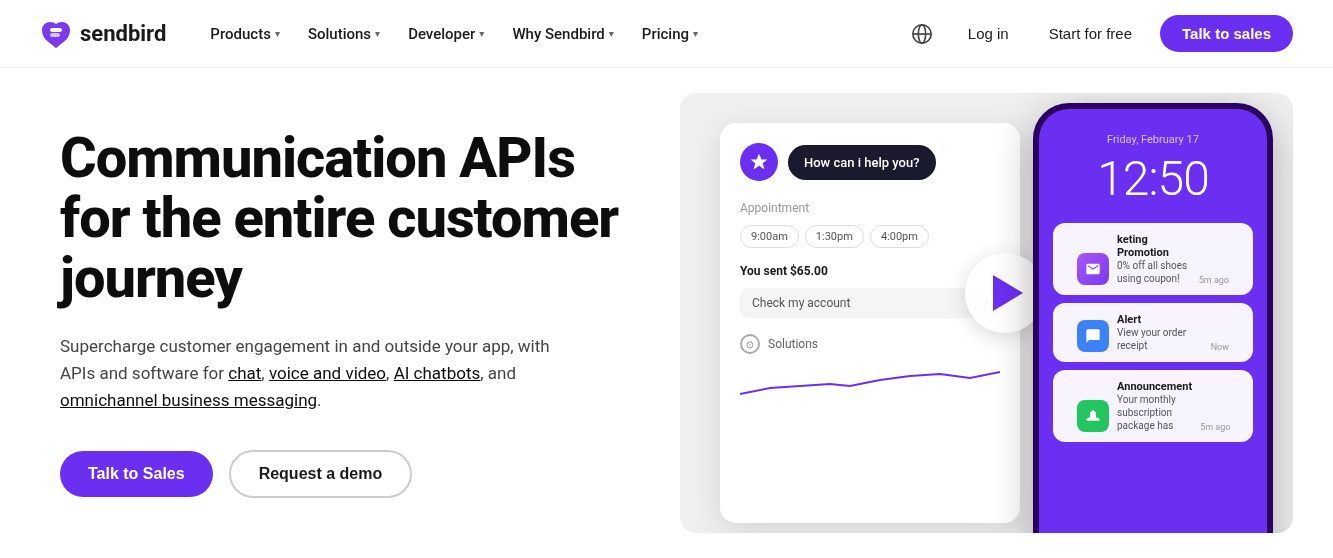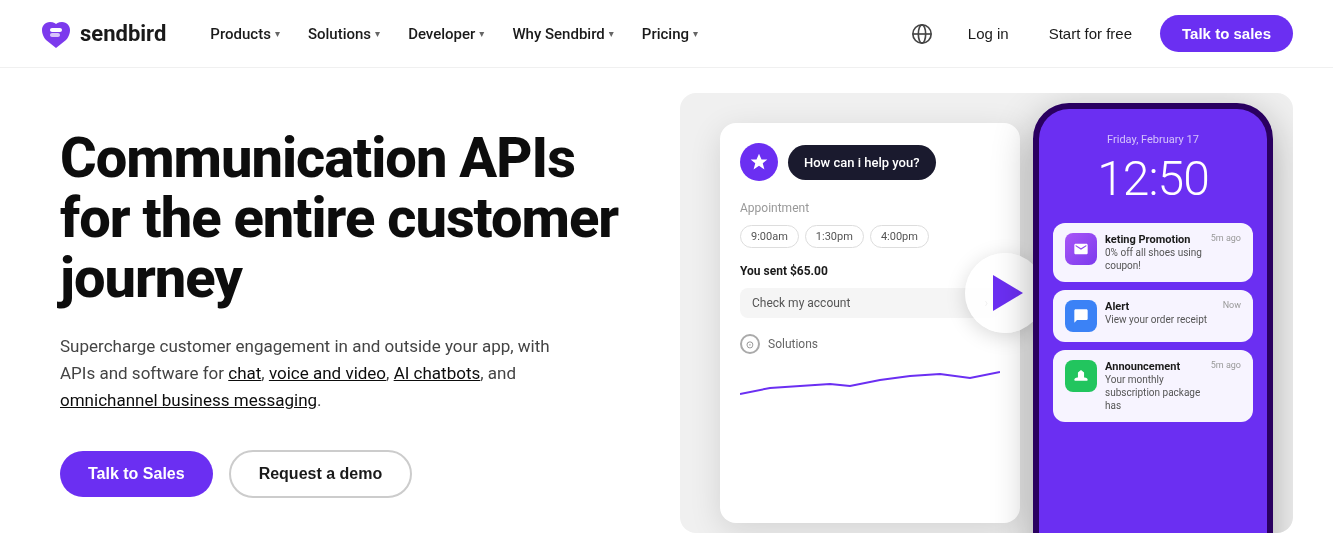--- a/index.html
+++ b/index.html
@@ -135,21 +135,21 @@
       width: 100%; height: 100%; background: #6B2FF2;
       display: flex; flex-direction: column; padding: 16px 14px;
     }
     .phone-date { font-size: 11px; color: rgba(255,255,255,0.7); text-align: center; margin-bottom: 4px; margin-top: 8px; }
     .phone-time { font-size: 48px; font-weight: 300; color: #fff; text-align: center; margin-bottom: 16px; letter-spacing: -1px; }
 
     
     .notif-cards { display: flex; flex-direction: column; gap: 8px; }
     .notif-card {
       background: rgba(255,255,255,0.95); border-radius: 12px;
-      padding: 10px 12px; display: flex; align-items: flex-start; gap: 8px;
+      padding: 10px 24px; display: flex; align-items: flex-end; gap: 8px;
     }
     .notif-app-icon {
       width: 32px; height: 32px; border-radius: 8px;
       display: flex; align-items: center; justify-content: center;
       flex-shrink: 0; font-size: 16px;
     }
     .notif-app-icon.marketing { background: linear-gradient(135deg, #a855f7, #7c3aed); }
     .notif-app-icon.alert { background: #3b82f6; }
     .notif-app-icon.announce { background: #22c55e; }
     .notif-content { flex: 1; }

